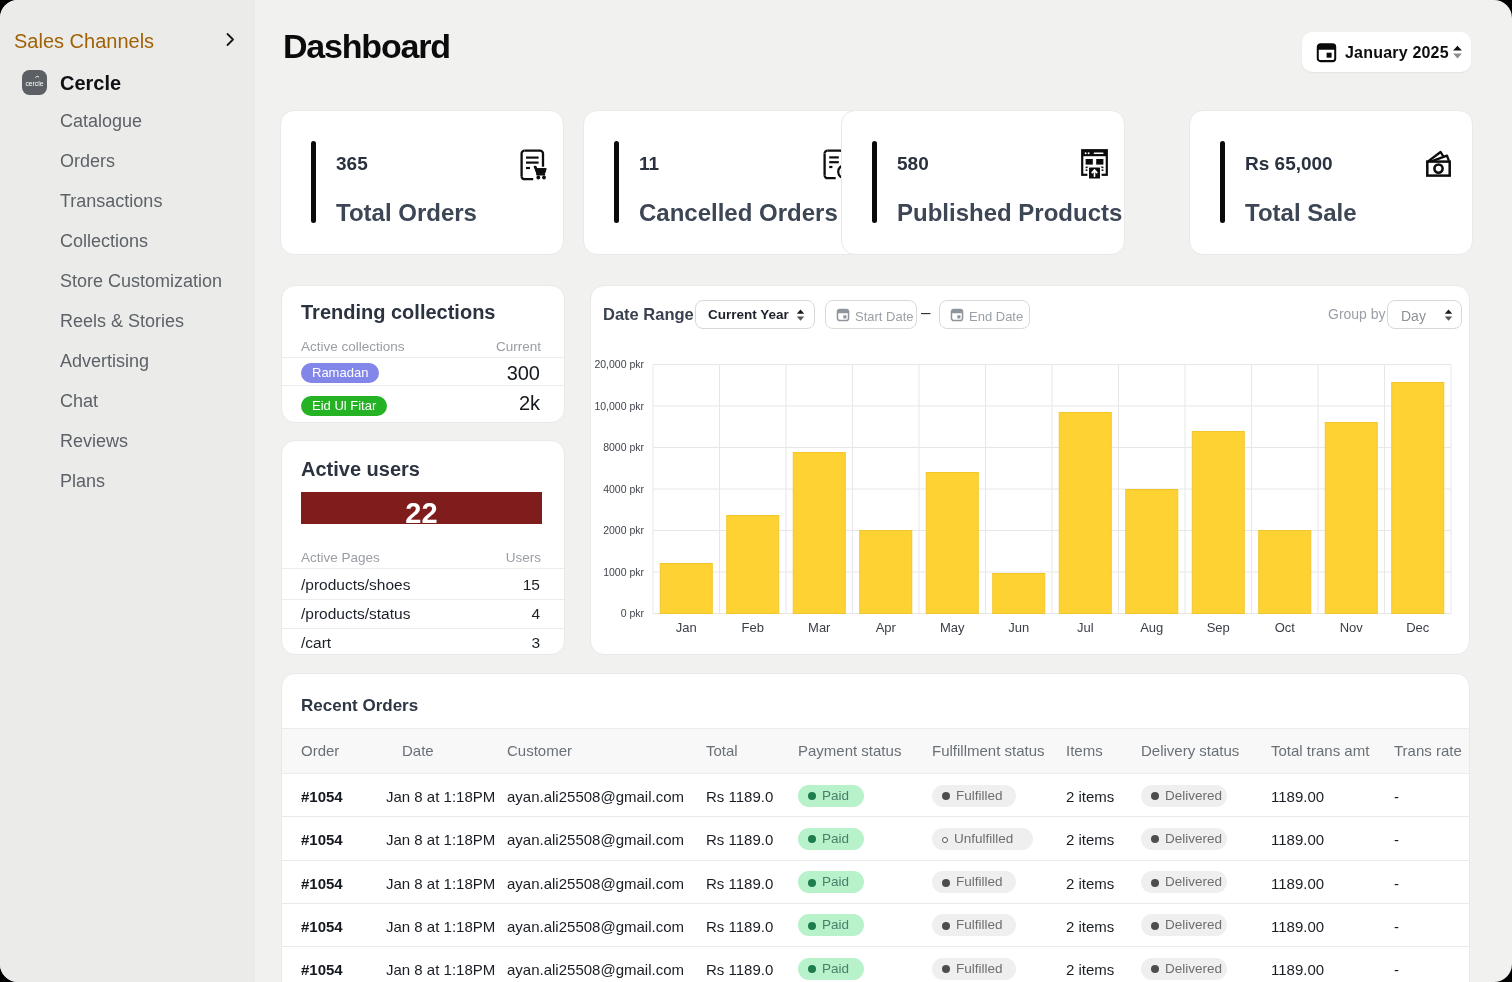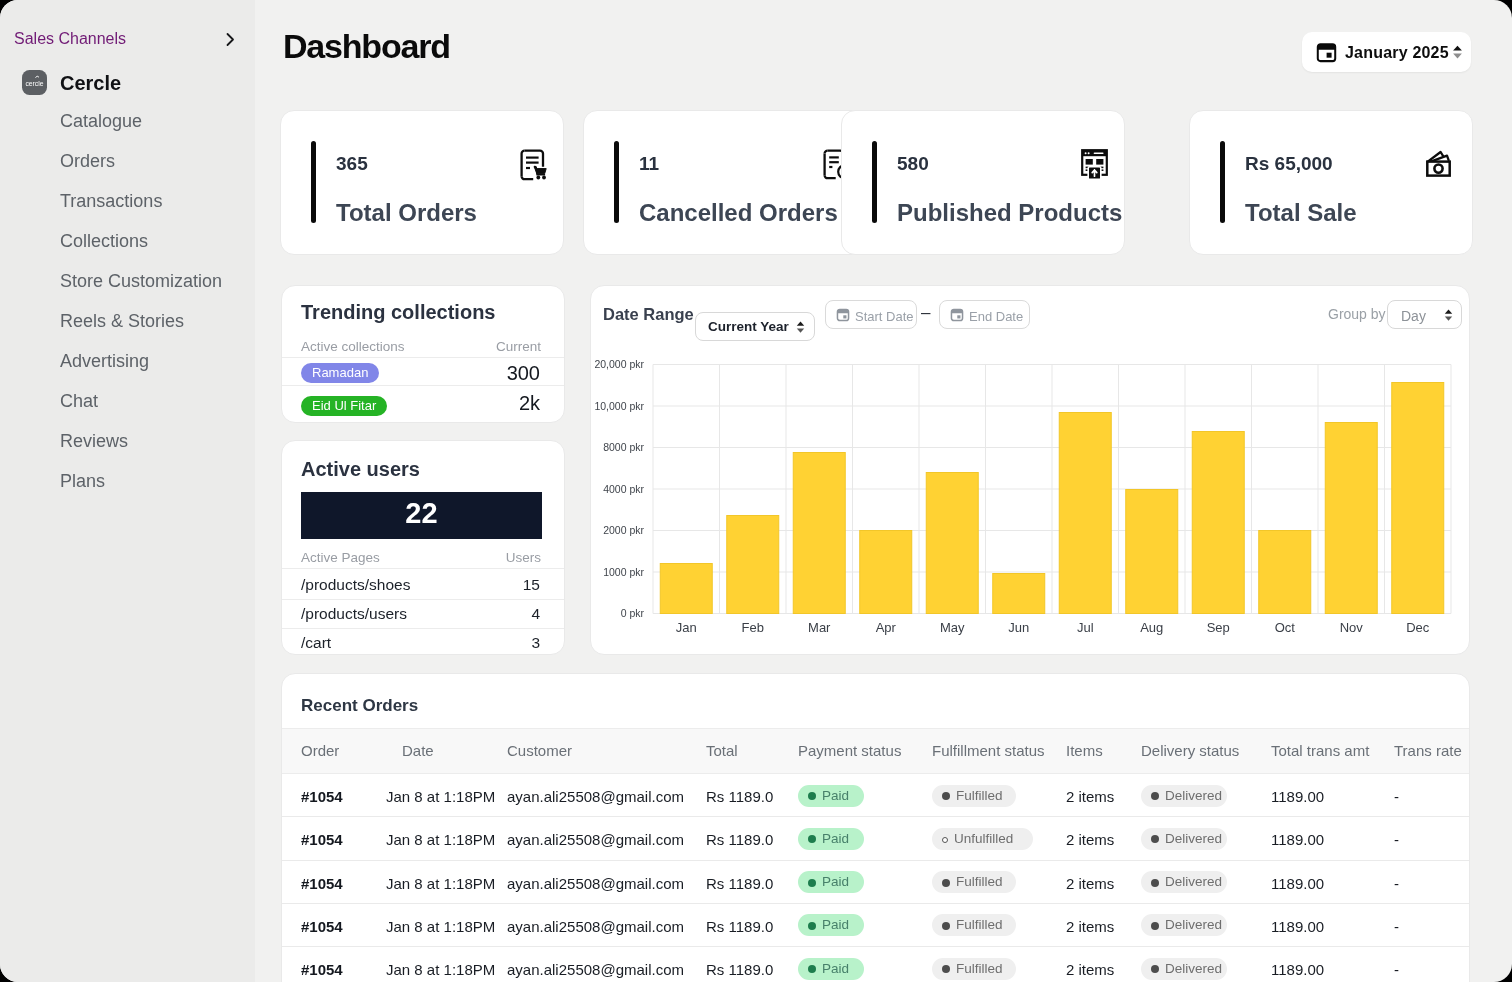--- a/index.html
+++ b/index.html
@@ -2,21 +2,21 @@
 <html><head>
 <meta charset="utf-8">
 <style>
 * { margin:0; padding:0; box-sizing:border-box; }
 html,body { background:#000; font-family:"Liberation Sans", sans-serif; }
 .page { position:relative; width:1512px; height:982px; background:#f1f1f0; border-radius:18px; overflow:hidden; }
 .abs { position:absolute; }
 .card { position:absolute; background:#fff; border:1px solid #e9e9e9; border-radius:14px; }
 
 .sidebar { position:absolute; left:0; top:0; width:255px; height:982px; background:#ebebea; }
-.sc-title { position:absolute; left:14px; top:30px; font-size:16px; color:#701a75; }
+.sc-title { position:absolute; left:14px; top:30px; font-size:20px; color:#a16207; }
 .sc-chev { position:absolute; left:222px; top:31px; }
 .brand { position:absolute; left:60px; top:72px; font-size:20px; font-weight:700; color:#101114; }
 .menu { position:absolute; left:60px; top:101px; }
 .menu div { height:40px; line-height:40px; font-size:18px; color:#5d6268; }
 
 .h1 { position:absolute; left:283px; top:27px; font-size:34px; font-weight:700; color:#0b0b0b; letter-spacing:-1.2px; }
 .datebox { position:absolute; left:1302px; top:32px; width:169px; height:40px; background:#fff; border-radius:10px; box-shadow:0 1px 2px rgba(0,0,0,0.06); }
 .datebox .txt { position:absolute; left:43px; top:11.5px; font-size:16px; letter-spacing:0.2px; white-space:nowrap; font-weight:700; color:#0d0d0d; }
 
 .stat { width:284px; height:145px; top:110px; }
@@ -146,37 +146,37 @@
     <div class="rowline" style="top:71px"></div>
     <div class="abs pill" style="left:19px;top:76.5px;background:#8186e8;padding:2.5px 11px;">Ramadan</div>
     <div class="abs" style="right:24px;top:76px;font-size:20px;color:#14181f">300</div>
     <div class="rowline" style="top:99px"></div>
     <div class="abs pill" style="left:19px;top:109.5px;background:#25b325;padding:2.5px 11px;">Eid Ul Fitar</div>
     <div class="abs" style="right:24px;top:106px;font-size:20px;color:#14181f">2k</div>
   </div>
 
   <div class="card" style="left:281px;top:440px;width:284px;height:215px;overflow:hidden">
     <div class="abs" style="left:19px;top:17px;font-size:20px;font-weight:700;color:#2b3240">Active users</div>
-    <div class="abs" style="left:19px;top:51px;width:241px;height:47px;background:#0f172a;color:#fff;font-size:29px;font-weight:700;text-align:center;line-height:43px">22</div>
+    <div class="abs" style="left:19px;top:51px;width:241px;height:32px;background:#7f1d1d;color:#fff;font-size:29px;font-weight:700;text-align:center;line-height:43px">22</div>
     <div class="abs" style="left:19px;top:109px;font-size:13.5px;color:#999da4">Active Pages</div>
     <div class="abs" style="right:23px;top:109px;font-size:13.5px;color:#999da4">Users</div>
     <div class="rowline" style="top:127px"></div>
     <div class="abs" style="left:19px;top:135px;font-size:15.5px;color:#1c2129">/products/shoes</div>
     <div class="abs" style="right:24px;top:135px;font-size:15.5px;color:#1c2129">15</div>
     <div class="rowline" style="top:158px"></div>
-    <div class="abs" style="left:19px;top:164px;font-size:15.5px;color:#1c2129">/products/users</div>
+    <div class="abs" style="left:19px;top:164px;font-size:15.5px;color:#1c2129">/products/status</div>
     <div class="abs" style="right:24px;top:164px;font-size:15.5px;color:#1c2129">4</div>
     <div class="rowline" style="top:187px"></div>
     <div class="abs" style="left:19px;top:193px;font-size:15.5px;color:#1c2129">/cart</div>
     <div class="abs" style="right:24px;top:193px;font-size:15.5px;color:#1c2129">3</div>
   </div>
 
   <div class="card" style="left:590px;top:285px;width:880px;height:370px"></div>
   <div class="abs" style="left:603px;top:305px;font-size:16.5px;font-weight:700;color:#39404e;white-space:nowrap">Date Range</div>
-  <div class="abs" style="left:695px;top:312px;width:120px;height:29px;border:1px solid #d8d8d8;border-radius:8px;background:#fff">
+  <div class="abs" style="left:695px;top:300px;width:120px;height:29px;border:1px solid #d8d8d8;border-radius:8px;background:#fff">
     <span class="abs" style="left:12px;top:6px;font-size:13.5px;font-weight:700;color:#1c212b;white-space:nowrap">Current Year</span>
     <svg class="abs" style="left:99px;top:7px" width="11" height="15" viewBox="0 0 11 15">
         <path d="M1.8 5.8 L5.5 1.6 L9.2 5.8z" fill="#1b1b1b"></path>
         <path d="M1.8 8.6 L5.5 12.8 L9.2 8.6z" fill="#555"></path>
       </svg>
   </div>
   <div class="abs" style="left:825px;top:300px;width:92px;height:29px;border:1px solid #dadada;border-radius:8px;background:#fff">
     <svg class="abs" style="left:10px;top:7px" width="14" height="14" viewBox="0 0 24 24">
         <path d="M6.5 2.5h11a4 4 0 0 1 4 4v11a4 4 0 0 1-4 4h-11a4 4 0 0 1-4-4v-11a4 4 0 0 1 4-4z" fill="none" stroke="#8f959d" stroke-width="2.6"></path>
         <path d="M2.5 6.5a4 4 0 0 1 4-4h11a4 4 0 0 1 4 4V9h-19z" fill="#8f959d"></path>

